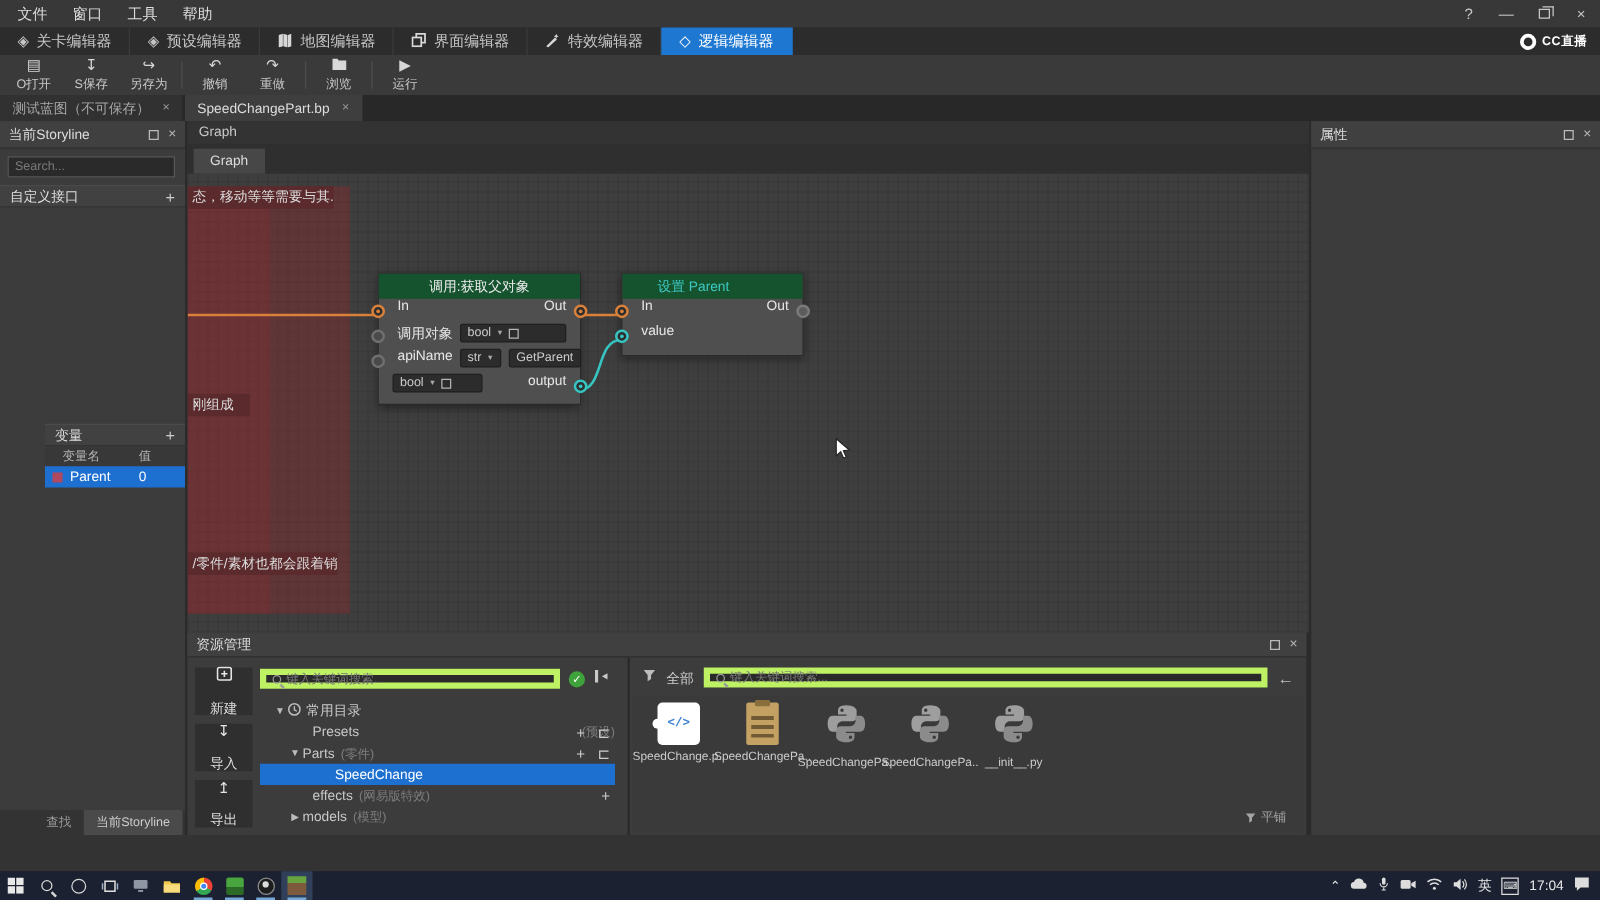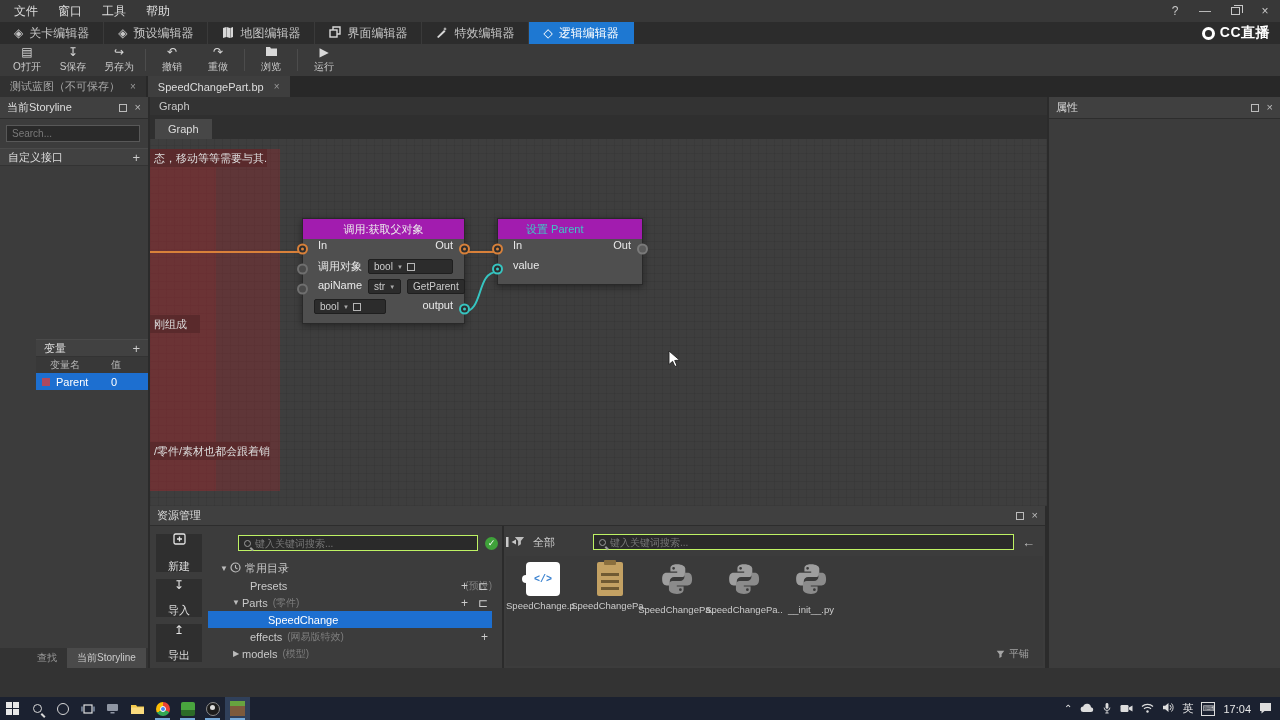--- a/index.html
+++ b/index.html
@@ -14,21 +14,21 @@
   .icon-restore { width:9px; height:8px; border:1px solid #c8c8c8; display:inline-block; position:relative; }
   .icon-restore::after{ content:""; position:absolute; left:2px; top:-3px; width:8px; height:7px; border:1px solid #c8c8c8; border-bottom:none; border-left:none;}
 
   
   .modebar { position:absolute; left:0; top:22px; width:1280px; height:22px; background:#2c2c2c; display:flex; }
   .mode-tab { display:flex; align-items:center; gap:6px; padding:0 14px; font-size:12px; color:#c6c6c6; border-right:1px solid #3a3a3a; }
   .mode-tab.active { background:#1e78d2; color:#fff; border-right-color:#1e78d2; }
   .mode-icon { font-size:12px; line-height:12px; }
   .brand { position:absolute; right:10px; top:22px; height:22px; display:flex; align-items:center; gap:5px; }
   .brand-circle { width:13px; height:13px; border:3px solid #fff; border-radius:50%; }
-  .brand-text { font-size:14px; font-weight:bold; color:#fff; letter-spacing:.5px; }
+  .brand-text { font-size:10px; font-weight:bold; color:#fff; letter-spacing:.5px; }
 
   
   .toolbar { position:absolute; left:0; top:44px; width:1280px; height:32px; background:#3a3a3a; display:flex; align-items:center; padding-left:4px; }
   .tool-btn { width:46px; height:30px; display:flex; flex-direction:column; align-items:center; justify-content:center; gap:1px; color:#c9c9c9; }
   .tool-icon { font-size:12px; line-height:12px; height:13px; color:#d8d8d8; }
   .tool-label { font-size:10px; }
   .tool-sep { width:1px; height:22px; background:#4c4c4c; margin:0 3px; }
 
   
   .doctabs { position:absolute; left:0; top:76px; width:1280px; height:21px; background:#282828; display:flex; align-items:stretch; }
@@ -66,21 +66,21 @@
   .gp-canvas { position:absolute; left:0; right:0; top:42px; bottom:0; overflow:hidden; background-color:#3e3e3e;
     background-image:
       repeating-linear-gradient(0deg, rgba(0,0,0,.06) 0 1px, transparent 1px 8px),
       repeating-linear-gradient(90deg, rgba(0,0,0,.06) 0 1px, transparent 1px 8px); }
   .region  { position:absolute; left:0; top:10px; width:130px; height:342px; background:rgba(141,42,47,.42); }
   .region2 { position:absolute; left:0; top:10px; width:66px;  height:342px; background:rgba(141,42,47,.28); }
   .cstrip { position:absolute; height:18px; line-height:18px; background:#5a2a2c; color:#ddd; font-size:11px; padding:0 4px; white-space:nowrap; overflow:hidden; }
   .wires { position:absolute; left:0; top:0; }
 
   .node { position:absolute; background:#4f4f4f; border:1px solid #292929; box-shadow:0 2px 7px rgba(0,0,0,.4); }
-  .node-header { height:20px; background:#a21caf; display:flex; align-items:center; justify-content:center; font-size:11px; color:#ececec; }
+  .node-header { height:20px; background:#14532d; display:flex; align-items:center; justify-content:center; font-size:11px; color:#ececec; }
   .node-header.teal { justify-content:flex-start; padding-left:28px; color:#3fc8c4; }
   .node-row { height:20px; display:flex; align-items:flex-start; position:relative; padding:0 11px; font-size:11px; color:#e8e8e8; }
   .ml-auto { margin-left:auto; }
   .port { position:absolute; top:50%; transform:translateY(-50%); width:11px; height:11px; border-radius:50%; }
   .port.pl { left:-6px; } .port.pr { right:-6px; }
   .port-orange { border:2px solid #d9813a; background:#2e2e2e; }
   .port-orange::after { content:""; position:absolute; inset:2px; border-radius:50%; background:#d9813a; }
   .port-gray { border:2px solid #6f6f6f; background:#4a4a4a; }
   .port-grayfill { border:2px solid #7a7a7a; background:#5c5c5c; }
   .port-cyan { border:2px solid #36c5c1; background:#2e2e2e; }
@@ -94,21 +94,21 @@
   
   .right-panel { position:absolute; left:1049px; top:97px; width:231px; height:571px; background:#3c3c3c; }
 
   
   .resource-panel { position:absolute; left:150px; top:506px; width:895px; height:162px; background:#3c3c3c; }
   .rp-body { position:absolute; left:0; right:0; top:20px; bottom:0; }
   .rp-left { position:absolute; left:0; top:0; bottom:0; width:352px; }
   .rp-actions { position:absolute; left:6px; top:8px; display:flex; flex-direction:column; gap:7px; }
   .rp-action { width:46px; height:38px; background:#2f2f2f; display:flex; flex-direction:column; align-items:center; justify-content:center; gap:12px; color:#ddd; font-size:11px; }
   .rp-action .aicon { font-size:12px; line-height:12px; color:#e5e5e5; }
-  .searchbox { display:flex; align-items:center; gap:4px; background:#2a2a2a; border:1px solid #bef264; height:16px; padding:0 5px;margin-left:30px; }
+  .searchbox { display:flex; align-items:center; gap:4px; background:#2a2a2a; border:5px solid #bef264; height:16px; padding:0 5px; }
   .searchbox input { flex:1; background:transparent; border:none; outline:none; color:#bbb; font-size:10px; font-family:"Liberation Sans",sans-serif; }
   .searchbox input::placeholder { color:#777; }
   .mag { width:7px; height:7px; border:1.5px solid #9a9a9a; border-radius:50%; position:relative; flex:none; }
   .mag::after { content:""; position:absolute; left:6px; top:6px; width:4px; height:1.5px; background:#9a9a9a; transform:rotate(45deg); transform-origin:0 0; }
   .rp-search-row { position:absolute; left:58px; top:8px; display:flex; align-items:center; gap:7px; }
   .green-dot { width:13px; height:13px; border-radius:50%; background:#3fa23a; color:#fff; font-size:9px; display:flex; align-items:center; justify-content:center; }
   .rp-tree { position:absolute; left:58px; top:34px; width:284px; }
   .tree-row { height:17px; display:flex; align-items:center; font-size:11px; color:#c9c9c9; position:relative; }
   .tree-row .hint { color:#7d7d7d; margin-left:5px; font-size:10px; }
   .tree-row .rowicons { position:absolute; right:4px; display:flex; gap:10px; color:#ccc; font-size:12px; }

